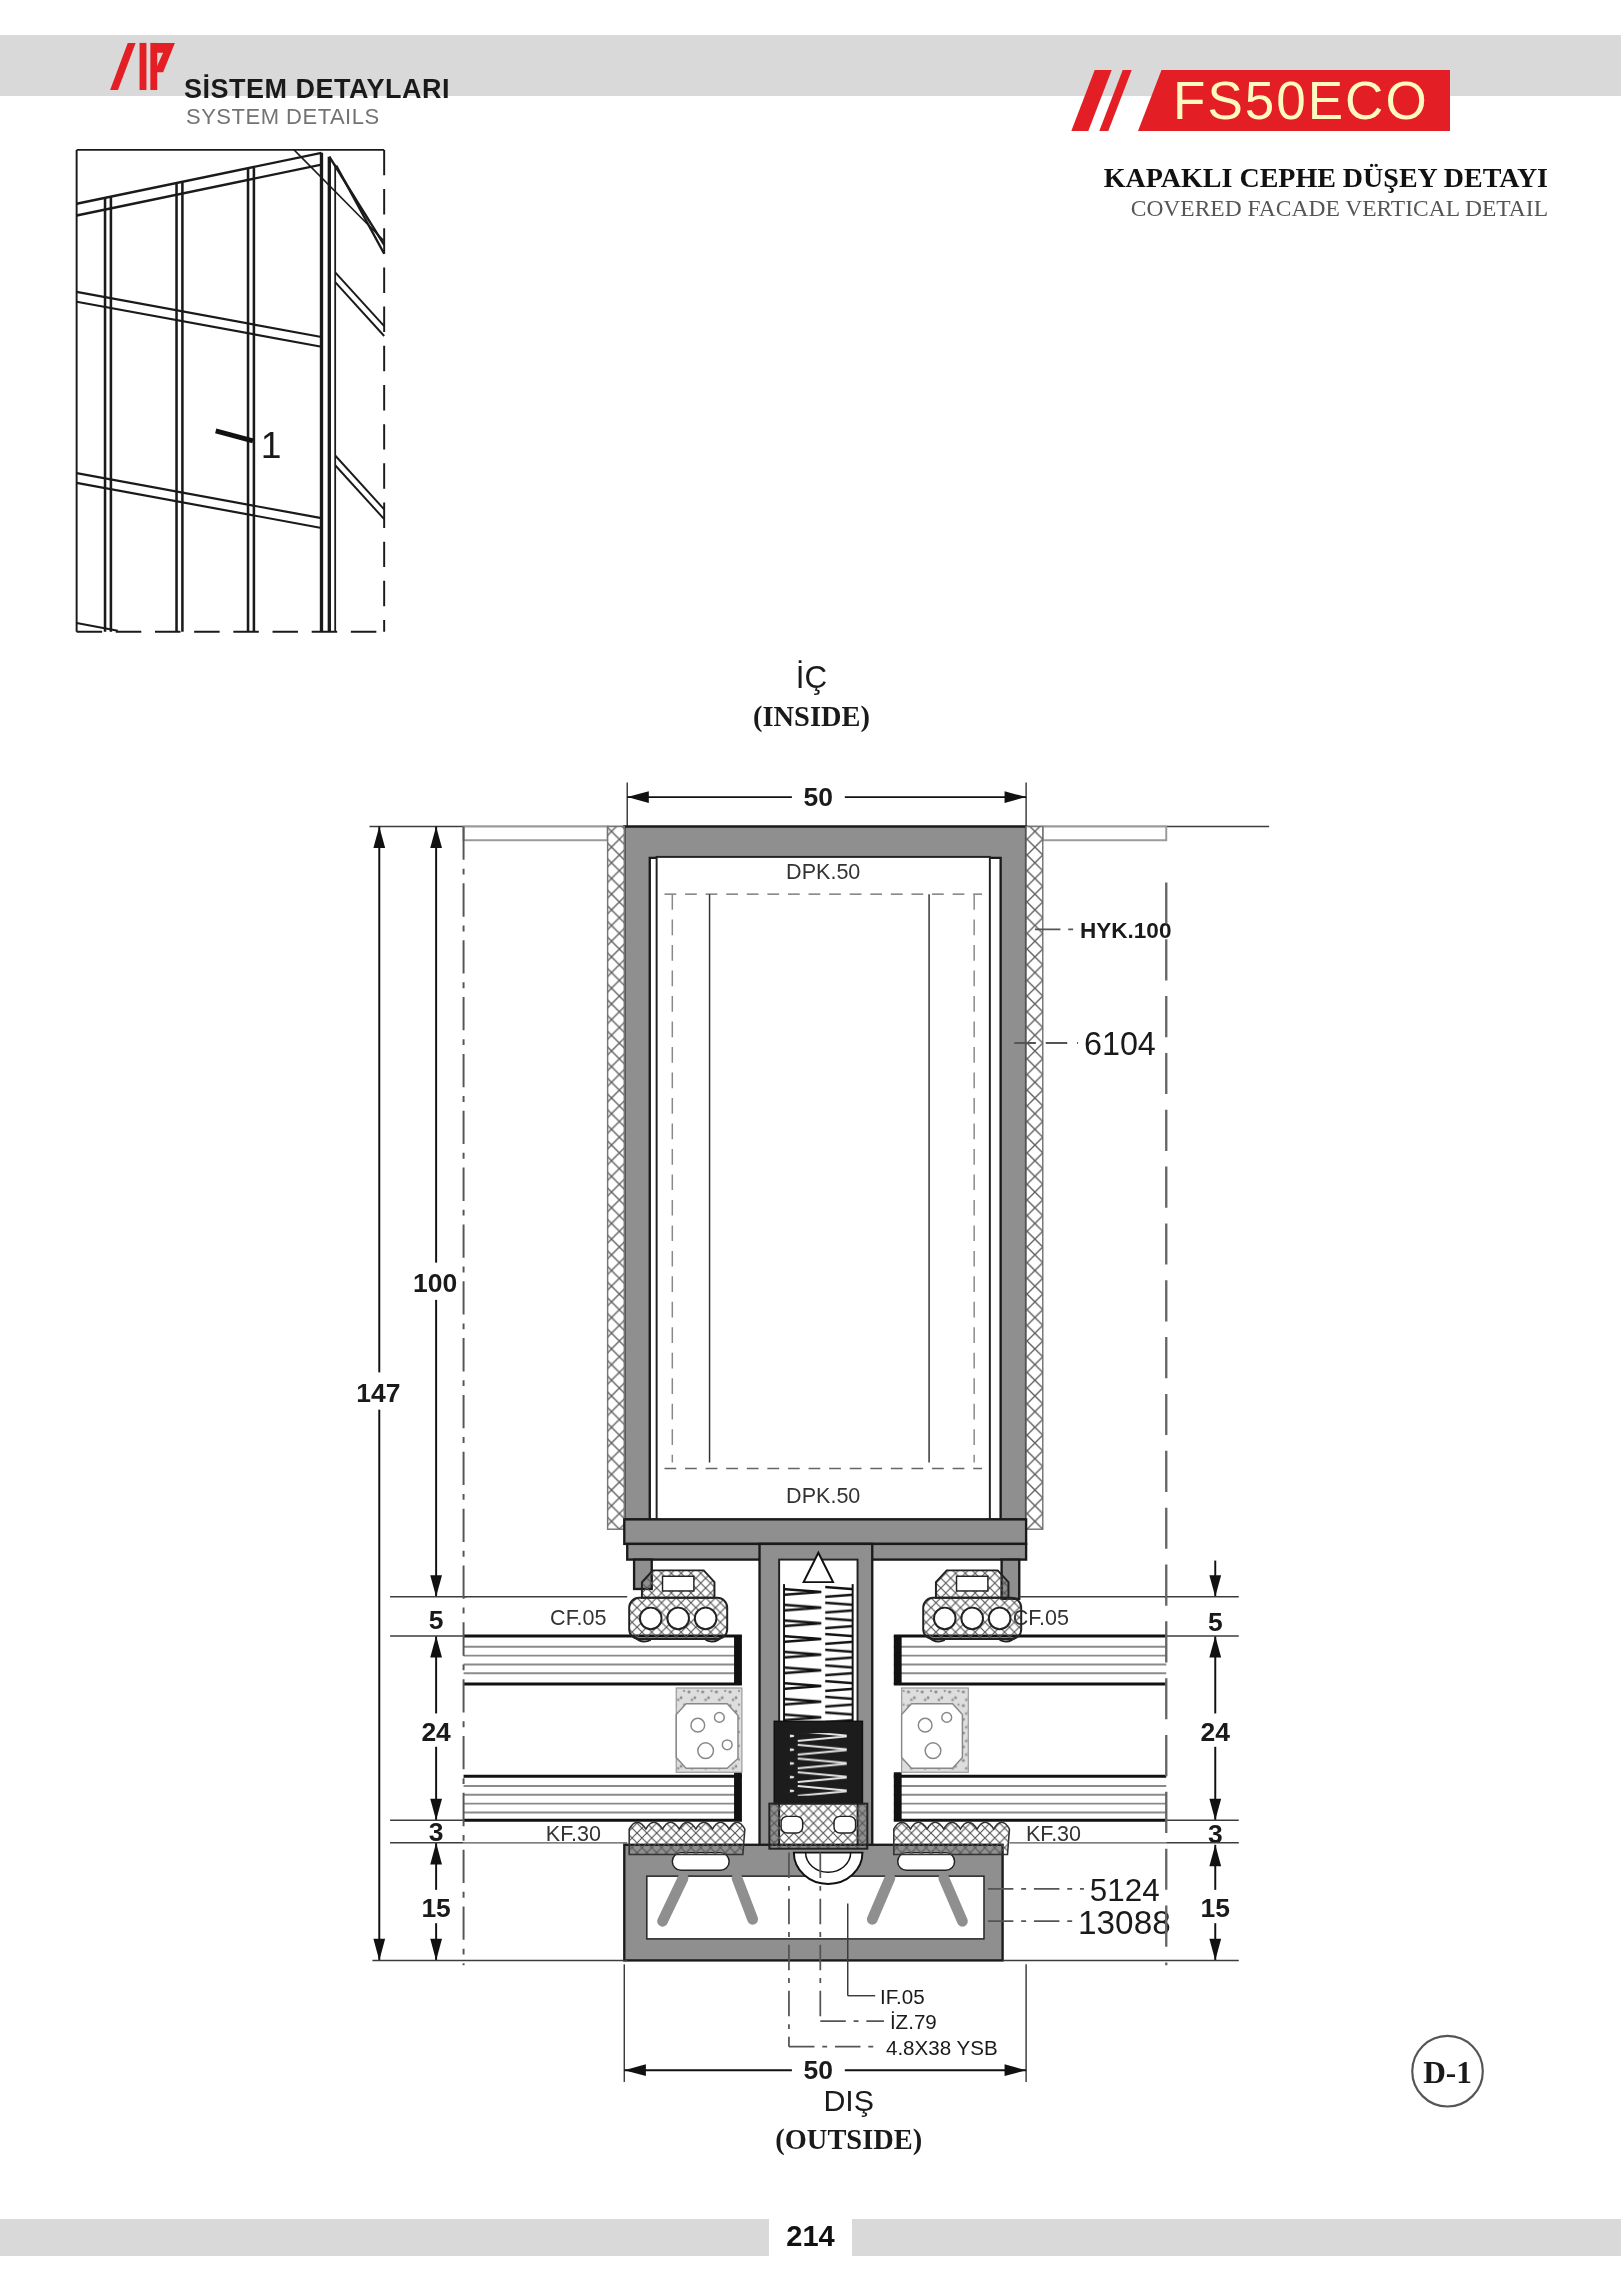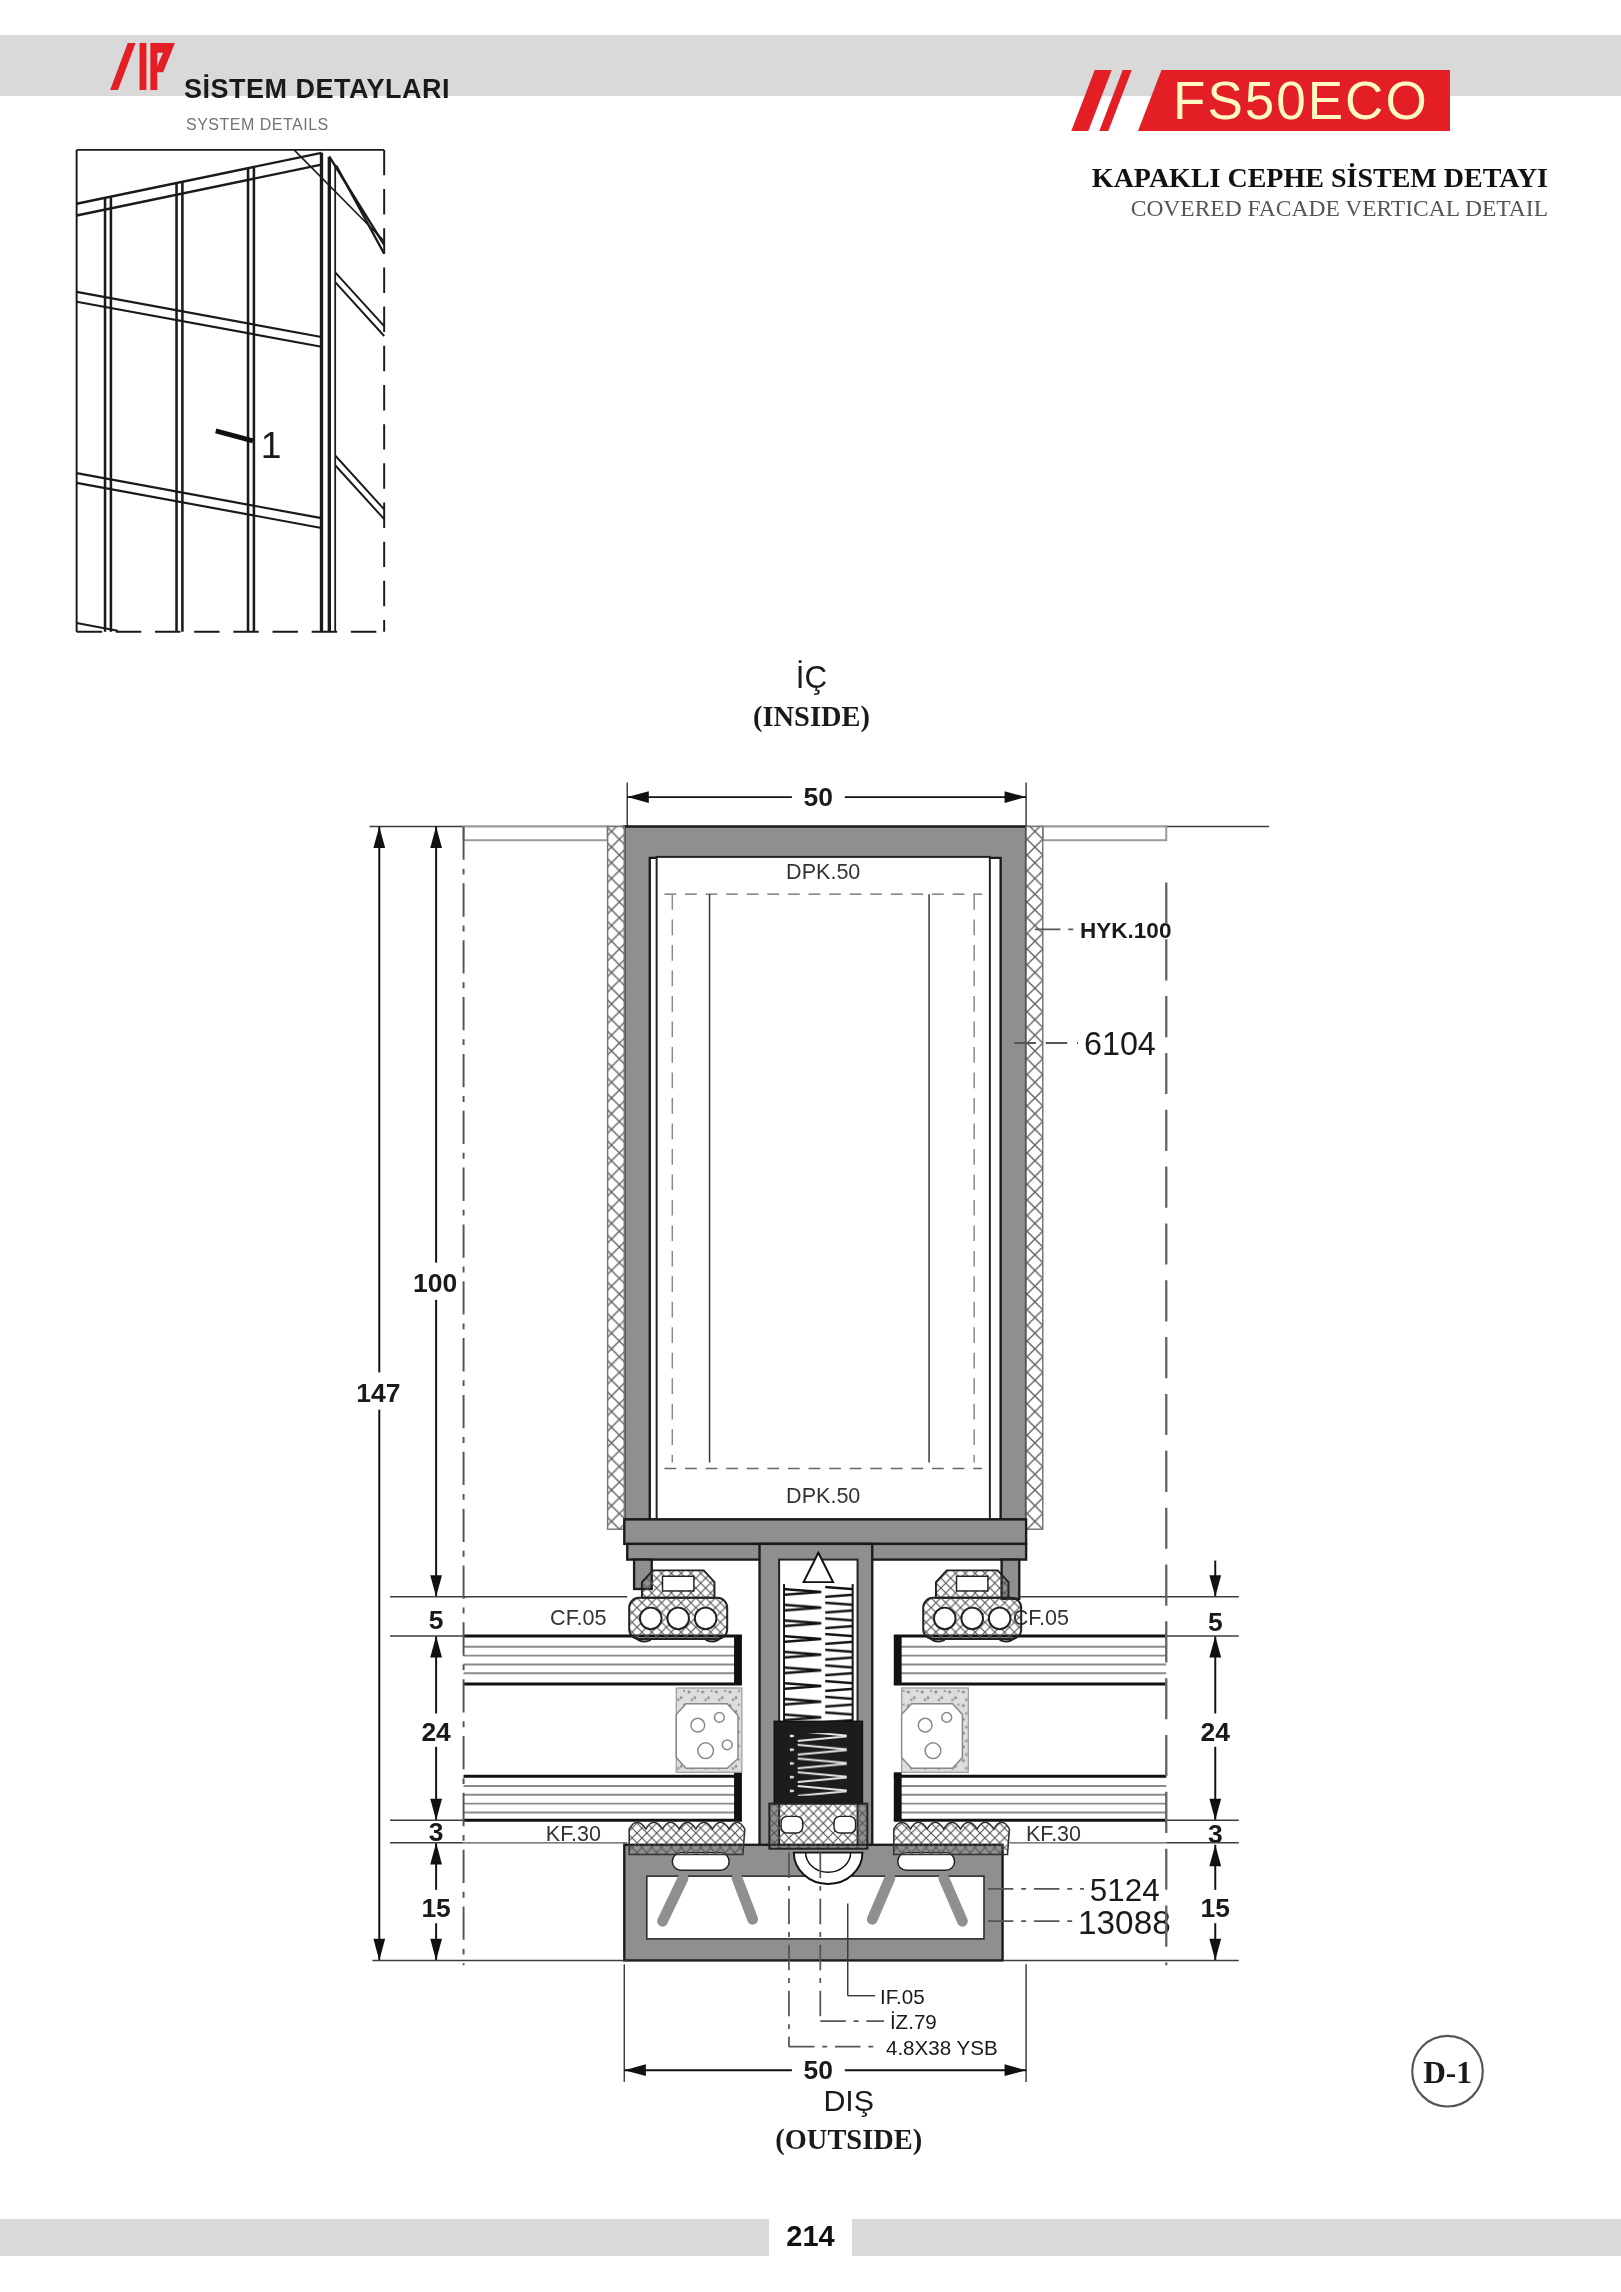--- a/index.html
+++ b/index.html
@@ -2,21 +2,21 @@
 <html><head>
 <meta charset="utf-8">
 <style>
   html,body{margin:0;padding:0;background:#ffffff;}
   body{width:1621px;height:2293px;position:relative;font-family:"Liberation Sans",sans-serif;}
   .abs{position:absolute;}
 
   
   .header-bar{position:absolute;left:0;top:35px;width:1621px;height:61px;background:#d9d9d9;}
   .brand-text-tr{position:absolute;left:184px;top:39px;font-size:27px;font-weight:bold;color:#1a1a1a;letter-spacing:0.5px;}
-  .brand-text-en{position:absolute;left:186px;top:69px;font-size:16px;color:#737373;letter-spacing:0.5px;margin-top:12px;}
+  .brand-text-en{position:absolute;left:186px;top:69px;font-size:22px;color:#737373;letter-spacing:0.5px;}
   .badge-wrap{position:absolute;left:1054px;top:35px;width:412px;height:61px;}
   .stripe{position:absolute;top:0;height:61px;background:#e31e24;transform:skewX(-21deg);}
   .stripe.s1{left:29px;width:16.7px;}
   .stripe.s2{left:57px;width:8.8px;}
   .badge{position:absolute;left:84px;top:0;width:312px;height:61px;background:#e31e24;
          clip-path:polygon(0 100%,23.5px 0,100% 0,100% 100%);
          display:flex;align-items:center;justify-content:center;}
   .badge span{color:#fef9c3;font-size:53px;letter-spacing:2px;padding-left:13.7px;}
 
   
@@ -57,21 +57,21 @@
   <div class="brand-text-en">SYSTEM DETAILS</div>
   <div class="badge-wrap">
     <div class="stripe s1"></div>
     <div class="stripe s2"></div>
     <div class="badge">
       <span>FS50ECO</span>
     </div>
   </div>
 </div>
 
-<div class="detail-title-tr">KAPAKLI CEPHE SİSTEM DETAYI</div>
+<div class="detail-title-tr">KAPAKLI CEPHE DÜŞEY DETAYI</div>
 <div class="detail-title-en">COVERED FACADE VERTICAL DETAIL</div>
 
 <svg class="abs" style="left:59px;top:125px" width="333" height="515" viewBox="0 0 340 525">
   <g stroke="#1a1a1a" stroke-width="2" fill="none">
     <line x1="18" y1="25" x2="332" y2="25"></line>
     <line x1="18" y1="25" x2="18" y2="517"></line>
     <line x1="332" y1="25" x2="332" y2="517" stroke-dasharray="26 14"></line>
     <line x1="18" y1="517" x2="332" y2="517" stroke-dasharray="26 14"></line>
   </g>
 

